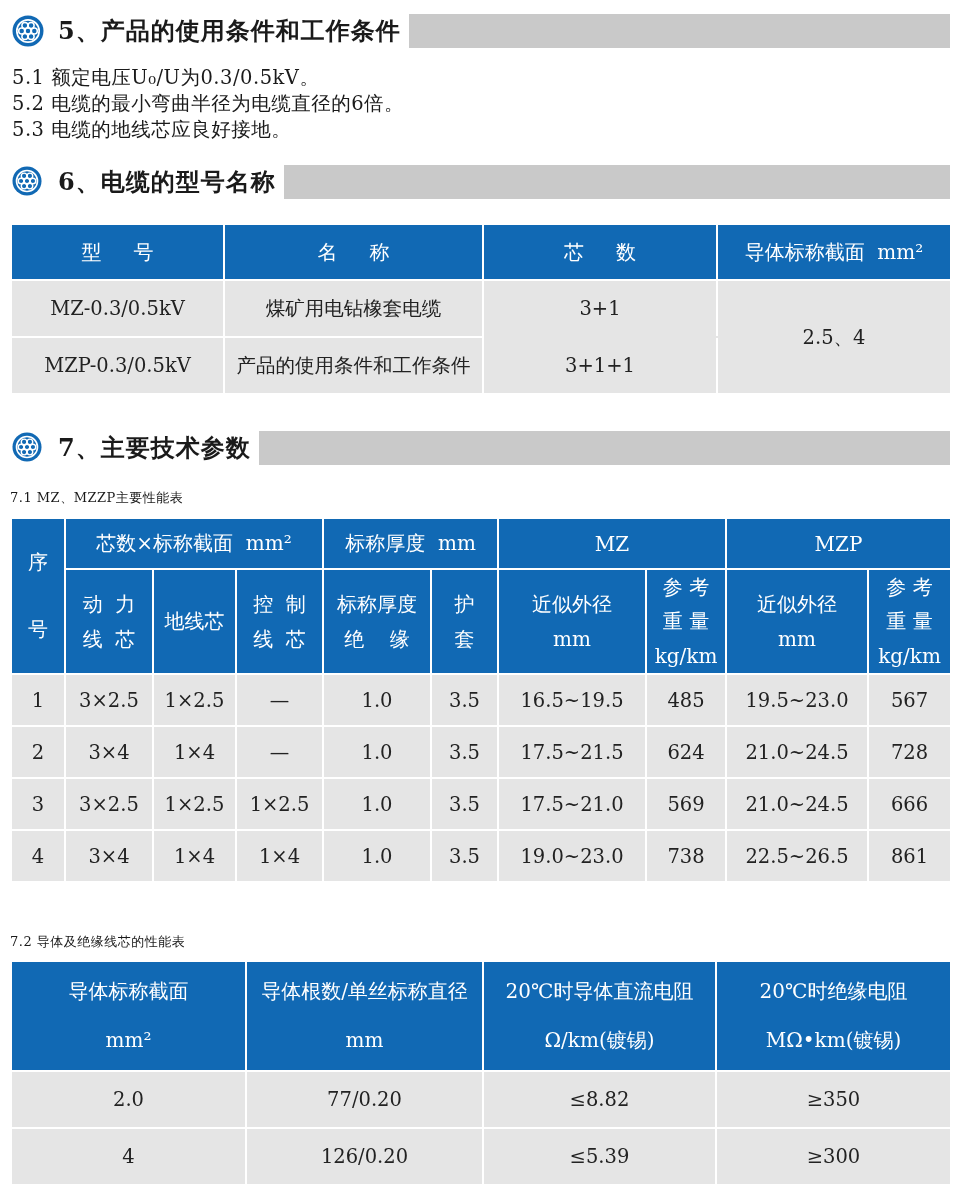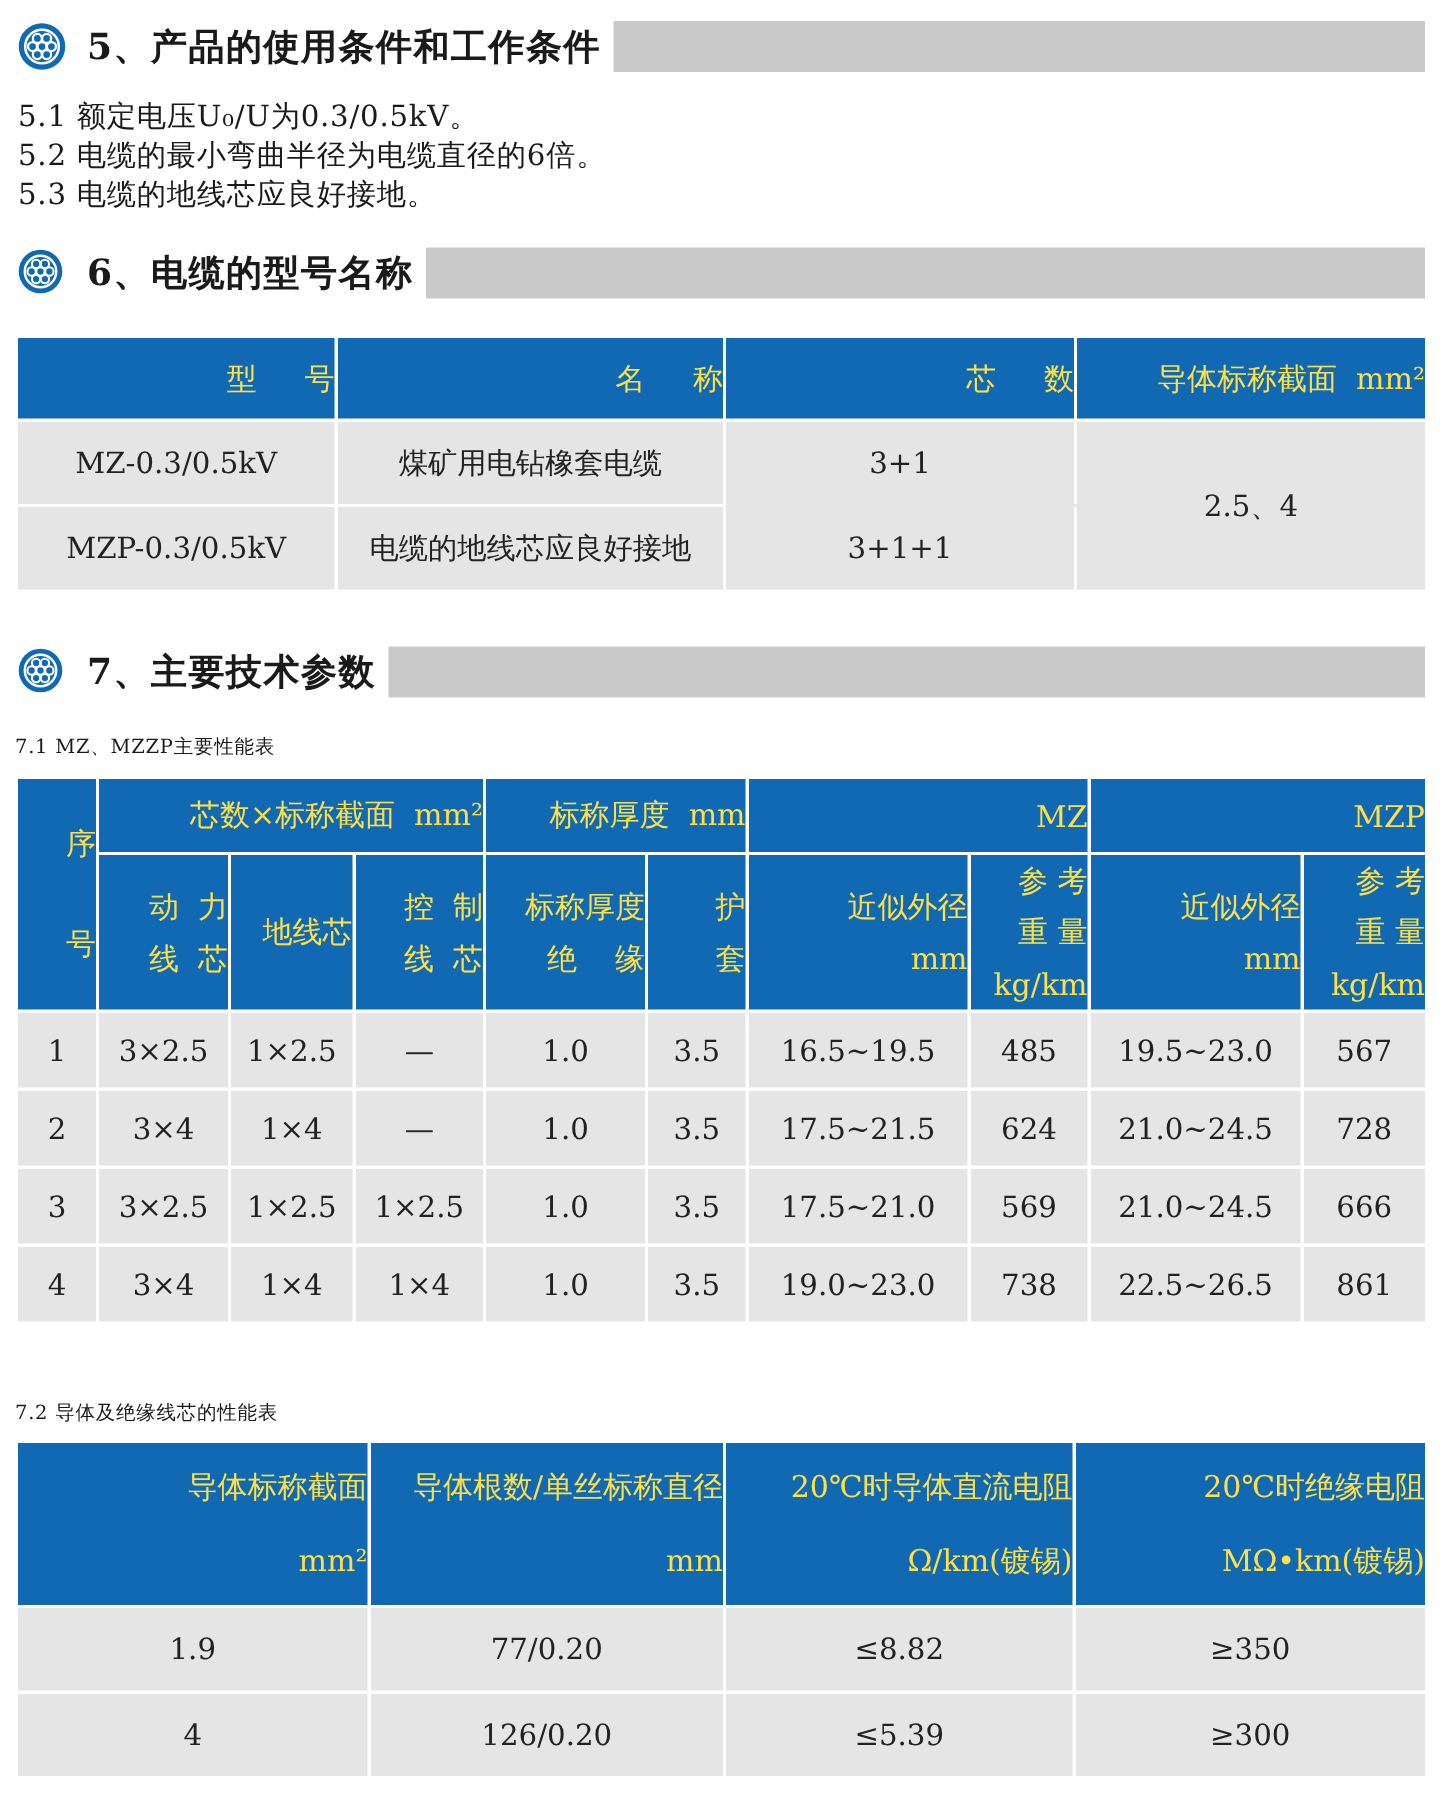--- a/index.html
+++ b/index.html
@@ -33,21 +33,21 @@
 
   
   .caption{font-size:13px;letter-spacing:0.5px;}
   .cap71{margin-top:22px;}
   .cap72{margin-top:50px;}
 
   
   table{border-collapse:collapse;table-layout:fixed;width:940px;}
   th,td{border:2px solid #ffffff;text-align:center;vertical-align:middle;padding:0;
         white-space:pre-wrap;overflow:hidden;}
-  th{background:var(--accent-blue);color:#fde047;font-weight:normal;font-size:20px;text-align:right;}
+  th{background:var(--accent-blue);color:#ffffff;font-weight:normal;font-size:20px;}
   td{background:var(--row-gray);font-size:19.5px;color:#222222;}
 
   
   .t1{margin-top:22px;}
   .t1 tr.hrow{height:56px;}
   .t1 tr.drow{height:57px;}
   .t1 tr.r1 td.cores{border-bottom-color:var(--row-gray);}
   .t1 tr.r2 td.cores{border-top-color:var(--row-gray);}
 
   
@@ -126,21 +126,21 @@
       <th>导体标称截面  mm²</th>
     </tr>
     <tr class="drow r1">
       <td>MZ-0.3/0.5kV</td>
       <td>煤矿用电钻橡套电缆</td>
       <td class="cores">3+1</td>
       <td rowspan="2">2.5、4</td>
     </tr>
     <tr class="drow r2">
       <td>MZP-0.3/0.5kV</td>
-      <td>电缆的地线芯应良好接地</td>
+      <td>产品的使用条件和工作条件</td>
       <td class="cores">3+1+1</td>
     </tr>
   </tbody>
     </table>
 
   <div class="sec-head sec7">
     <span class="icon">
       <svg viewBox="0 0 32 32" width="30" height="30">
         <circle cx="16" cy="16" r="15.5" fill="#1169b4"></circle>
         <circle cx="16" cy="16" r="11.2" fill="none" stroke="#fff" stroke-width="1.7"></circle>
@@ -267,21 +267,21 @@
       <th>导体标称截面
 mm²</th>
       <th>导体根数/单丝标称直径
 mm</th>
       <th>20℃时导体直流电阻
 Ω/km(镀锡)</th>
       <th>20℃时绝缘电阻
 MΩ•km(镀锡)</th>
     </tr>
     <tr class="drow">
-      <td>1.9</td>
+      <td>2.0</td>
       <td>77/0.20</td>
       <td>≤8.82</td>
       <td>≥350</td>
     </tr>
     <tr class="drow">
       <td>4</td>
       <td>126/0.20</td>
       <td>≤5.39</td>
       <td>≥300</td>
     </tr>

